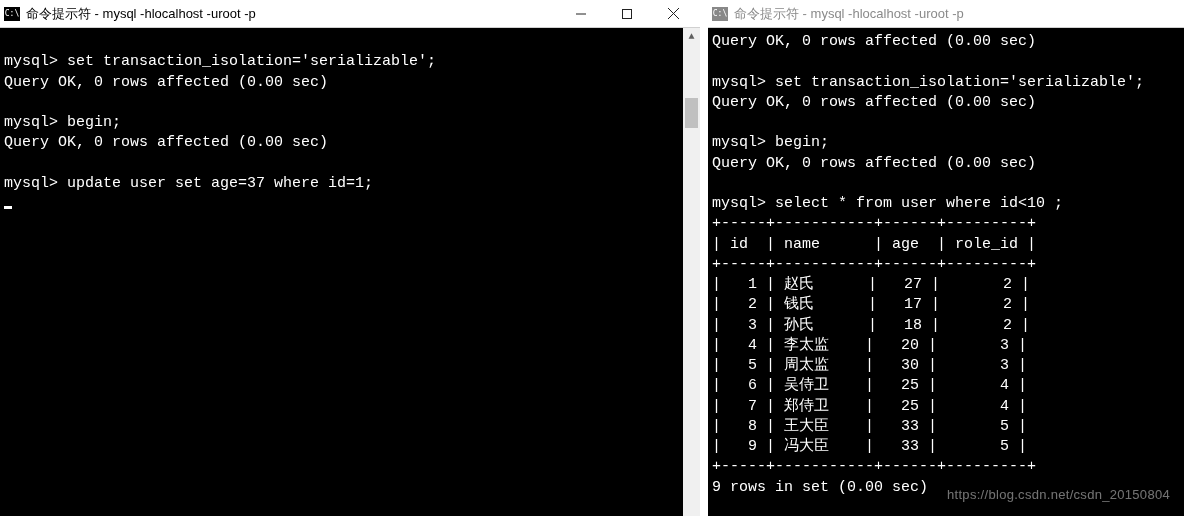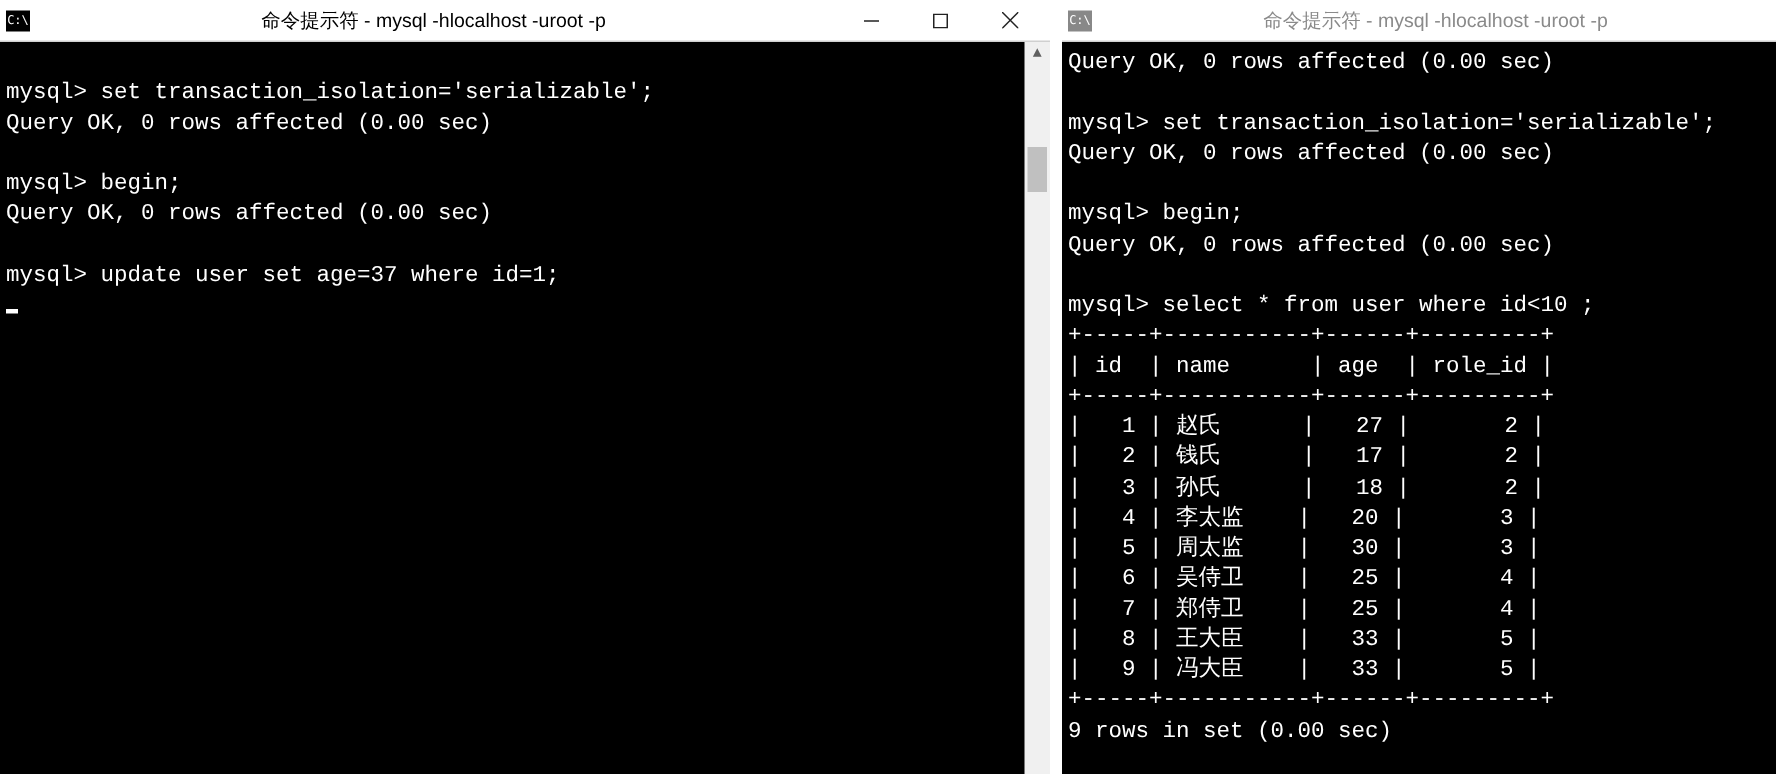--- a/index.html
+++ b/index.html
@@ -42,21 +42,21 @@
     width: 16px; height: 14px;
     background: #000;
     display: inline-flex;
     align-items: center;
     justify-content: center;
     color: #fff;
     font-size: 8px;
     font-family: monospace;
   }
   .tb-icon.dim { background: #888; }
-  .tb-title { flex: 1; white-space: nowrap; overflow: hidden; text-align: center; }
+  .tb-title { flex: 1; white-space: nowrap; overflow: hidden; }
   .tb-controls { display: flex; gap: 0; margin-left: auto; }
   .tb-btn {
     width: 46px; height: 28px;
     display: flex; align-items: center; justify-content: center;
     font-size: 12px;
     font-family: "Segoe UI Symbol", sans-serif;
   }
   .tb-btn svg { stroke: #222; stroke-width: 1; fill: none; }
   .terminal {
     padding: 4px 6px 6px 4px;
@@ -173,14 +173,15 @@
 |   4 | 李太监    |   20 |       3 |
 |   5 | 周太监    |   30 |       3 |
 |   6 | 吴侍卫    |   25 |       4 |
 |   7 | 郑侍卫    |   25 |       4 |
 |   8 | 王大臣    |   33 |       5 |
 |   9 | 冯大臣    |   33 |       5 |
 +-----+-----------+------+---------+
 9 rows in set (0.00 sec)
 
 mysql&gt; </div>
+    <div class="watermark">https://blog.csdn.net/csdn_20150804</div>
   </div>
 </div>
 
 </body></html>

